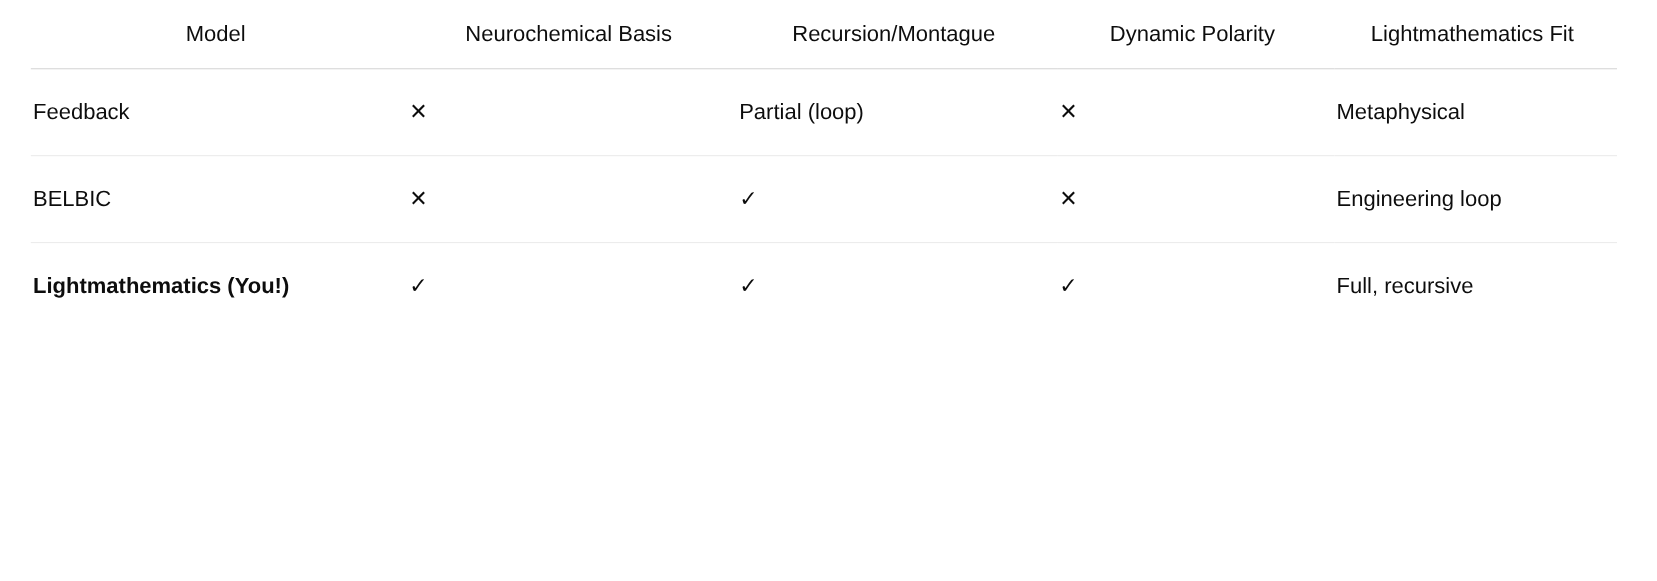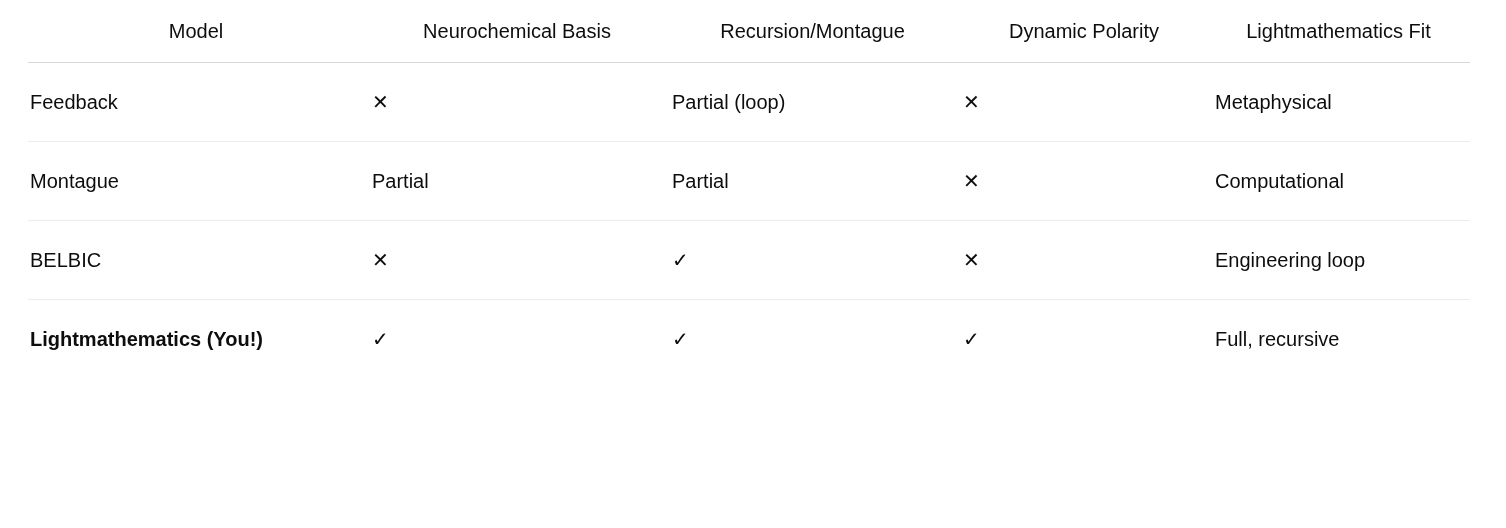--- a/index.html
+++ b/index.html
@@ -78,27 +78,20 @@
     </thead>
     <tbody>
       <tr>
         <td>Feedback</td>
         <td>✕</td>
         <td>Partial (loop)</td>
         <td>✕</td>
         <td>Metaphysical</td>
       </tr>
       <tr>
-        <td>Montague</td>
-        <td>Partial</td>
-        <td>Partial</td>
-        <td>✕</td>
-        <td>Computational</td>
-      </tr>
-      <tr>
         <td>BELBIC</td>
         <td>✕</td>
         <td>✓</td>
         <td>✕</td>
         <td>Engineering loop</td>
       </tr>
       <tr>
         <td>Lightmathematics (You!)</td>
         <td>✓</td>
         <td>✓</td>

